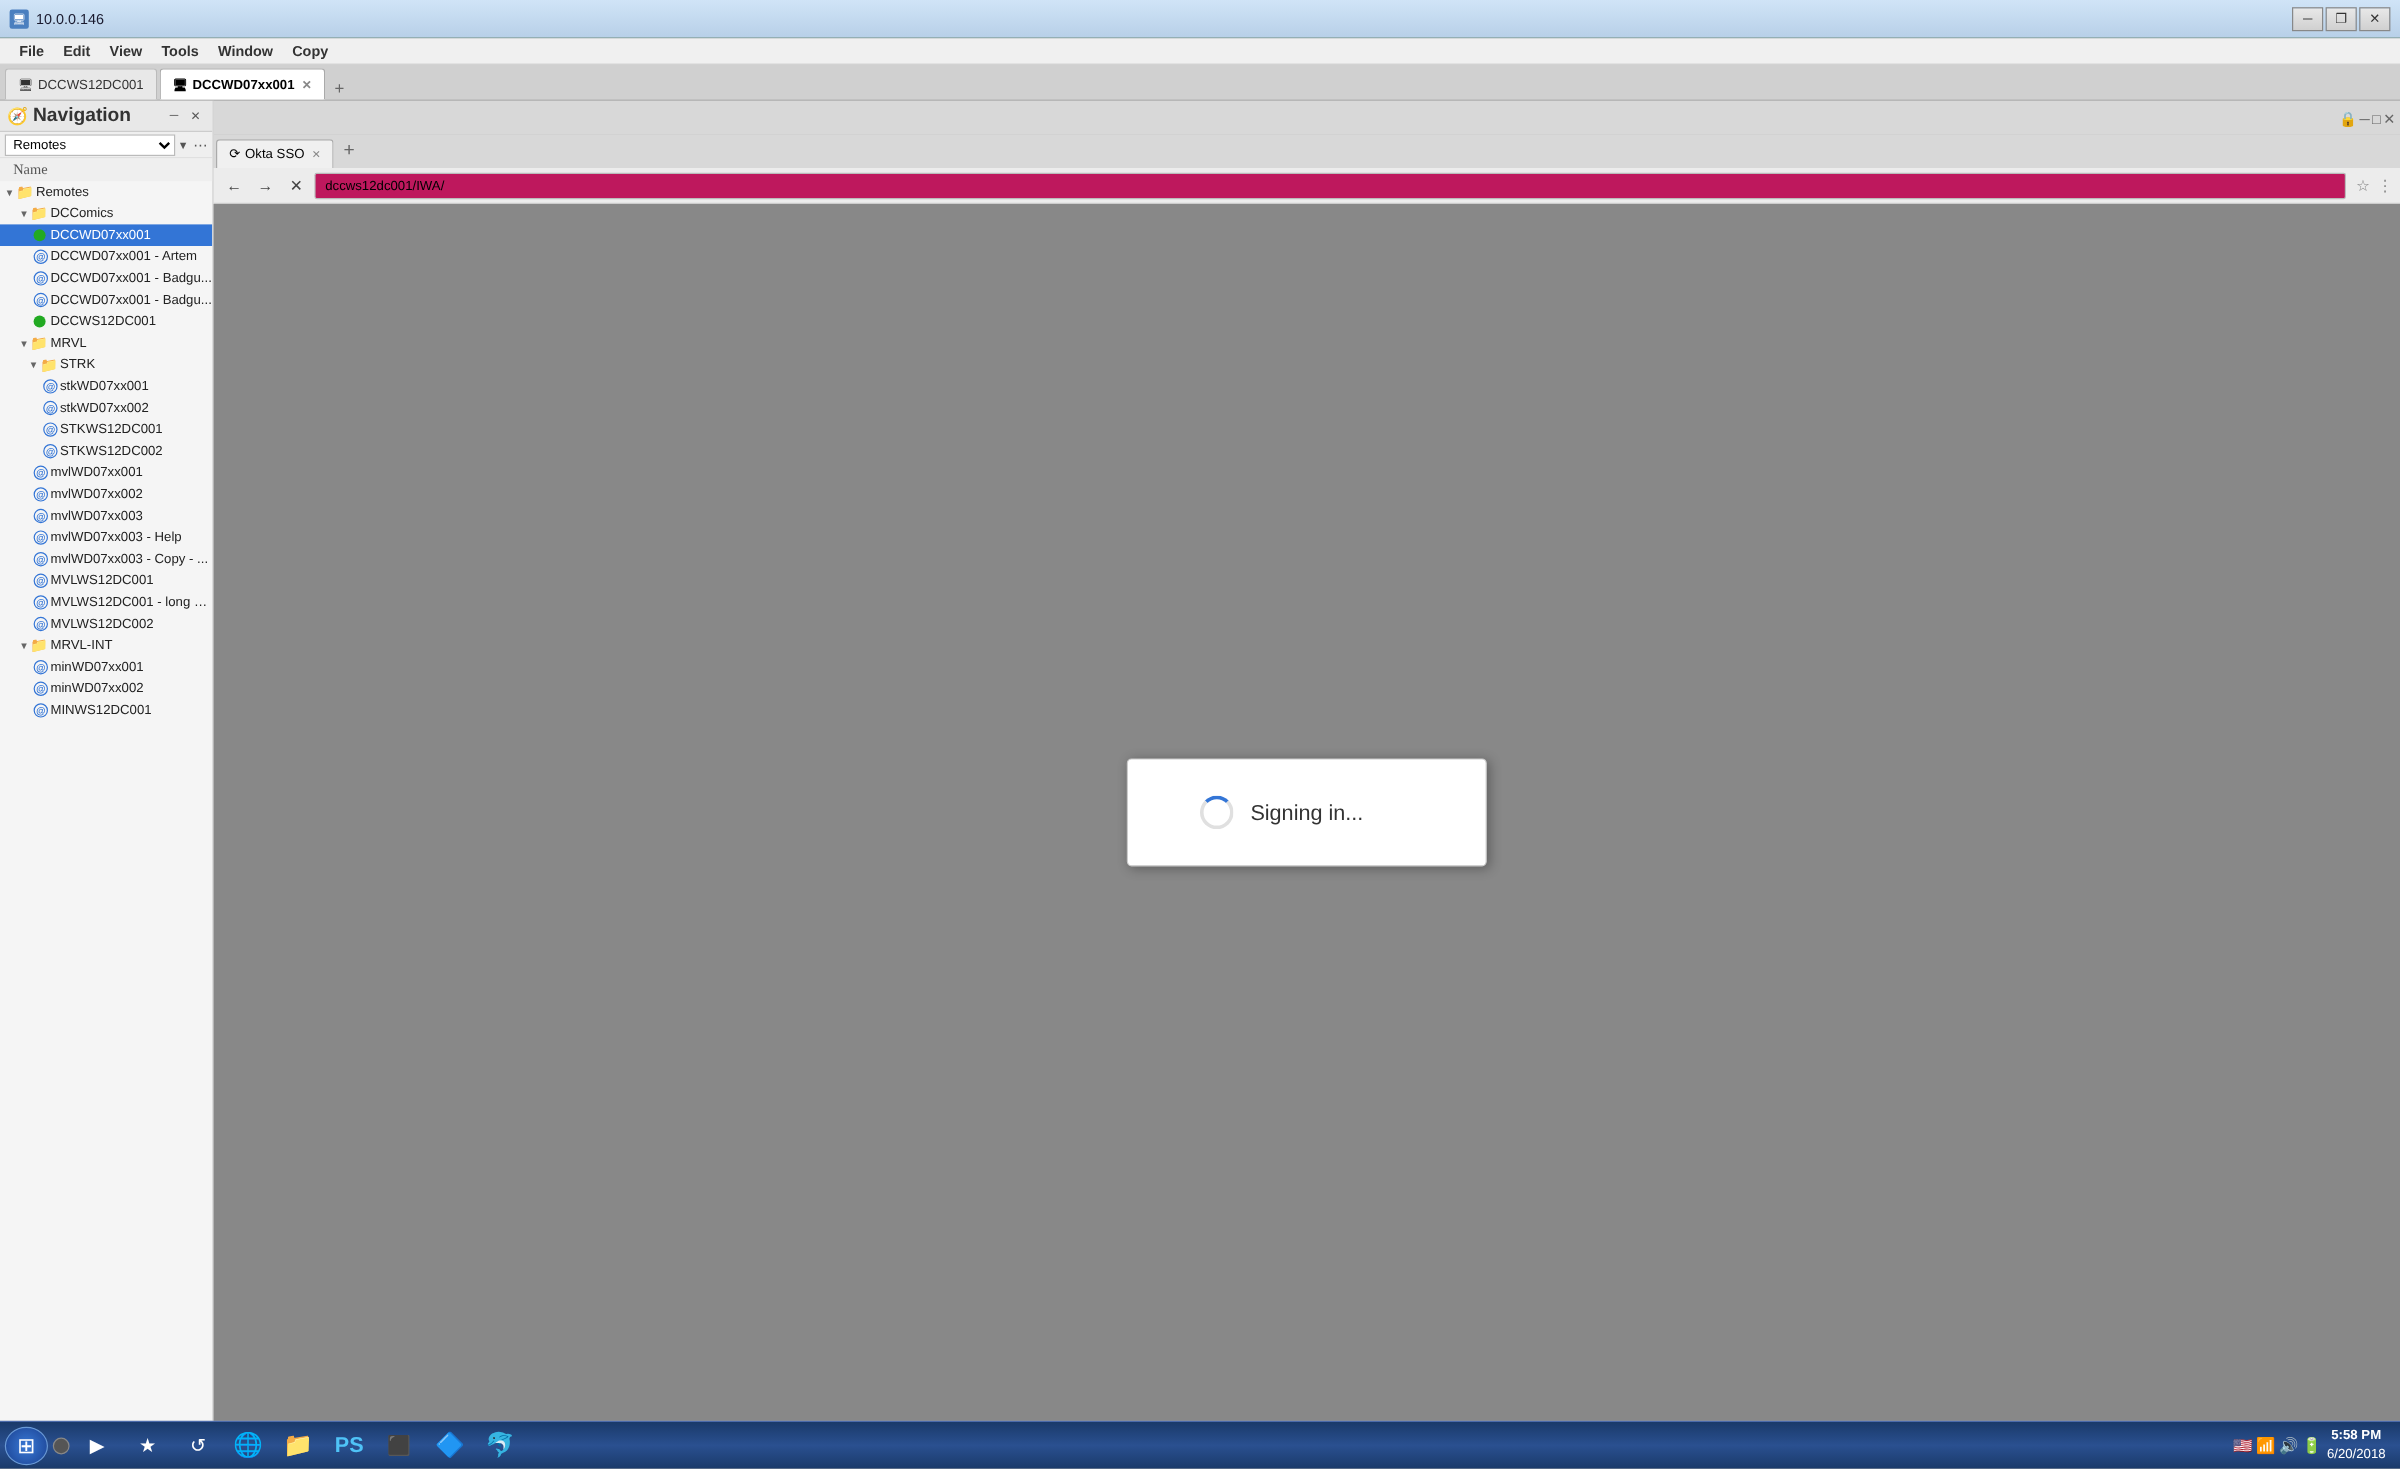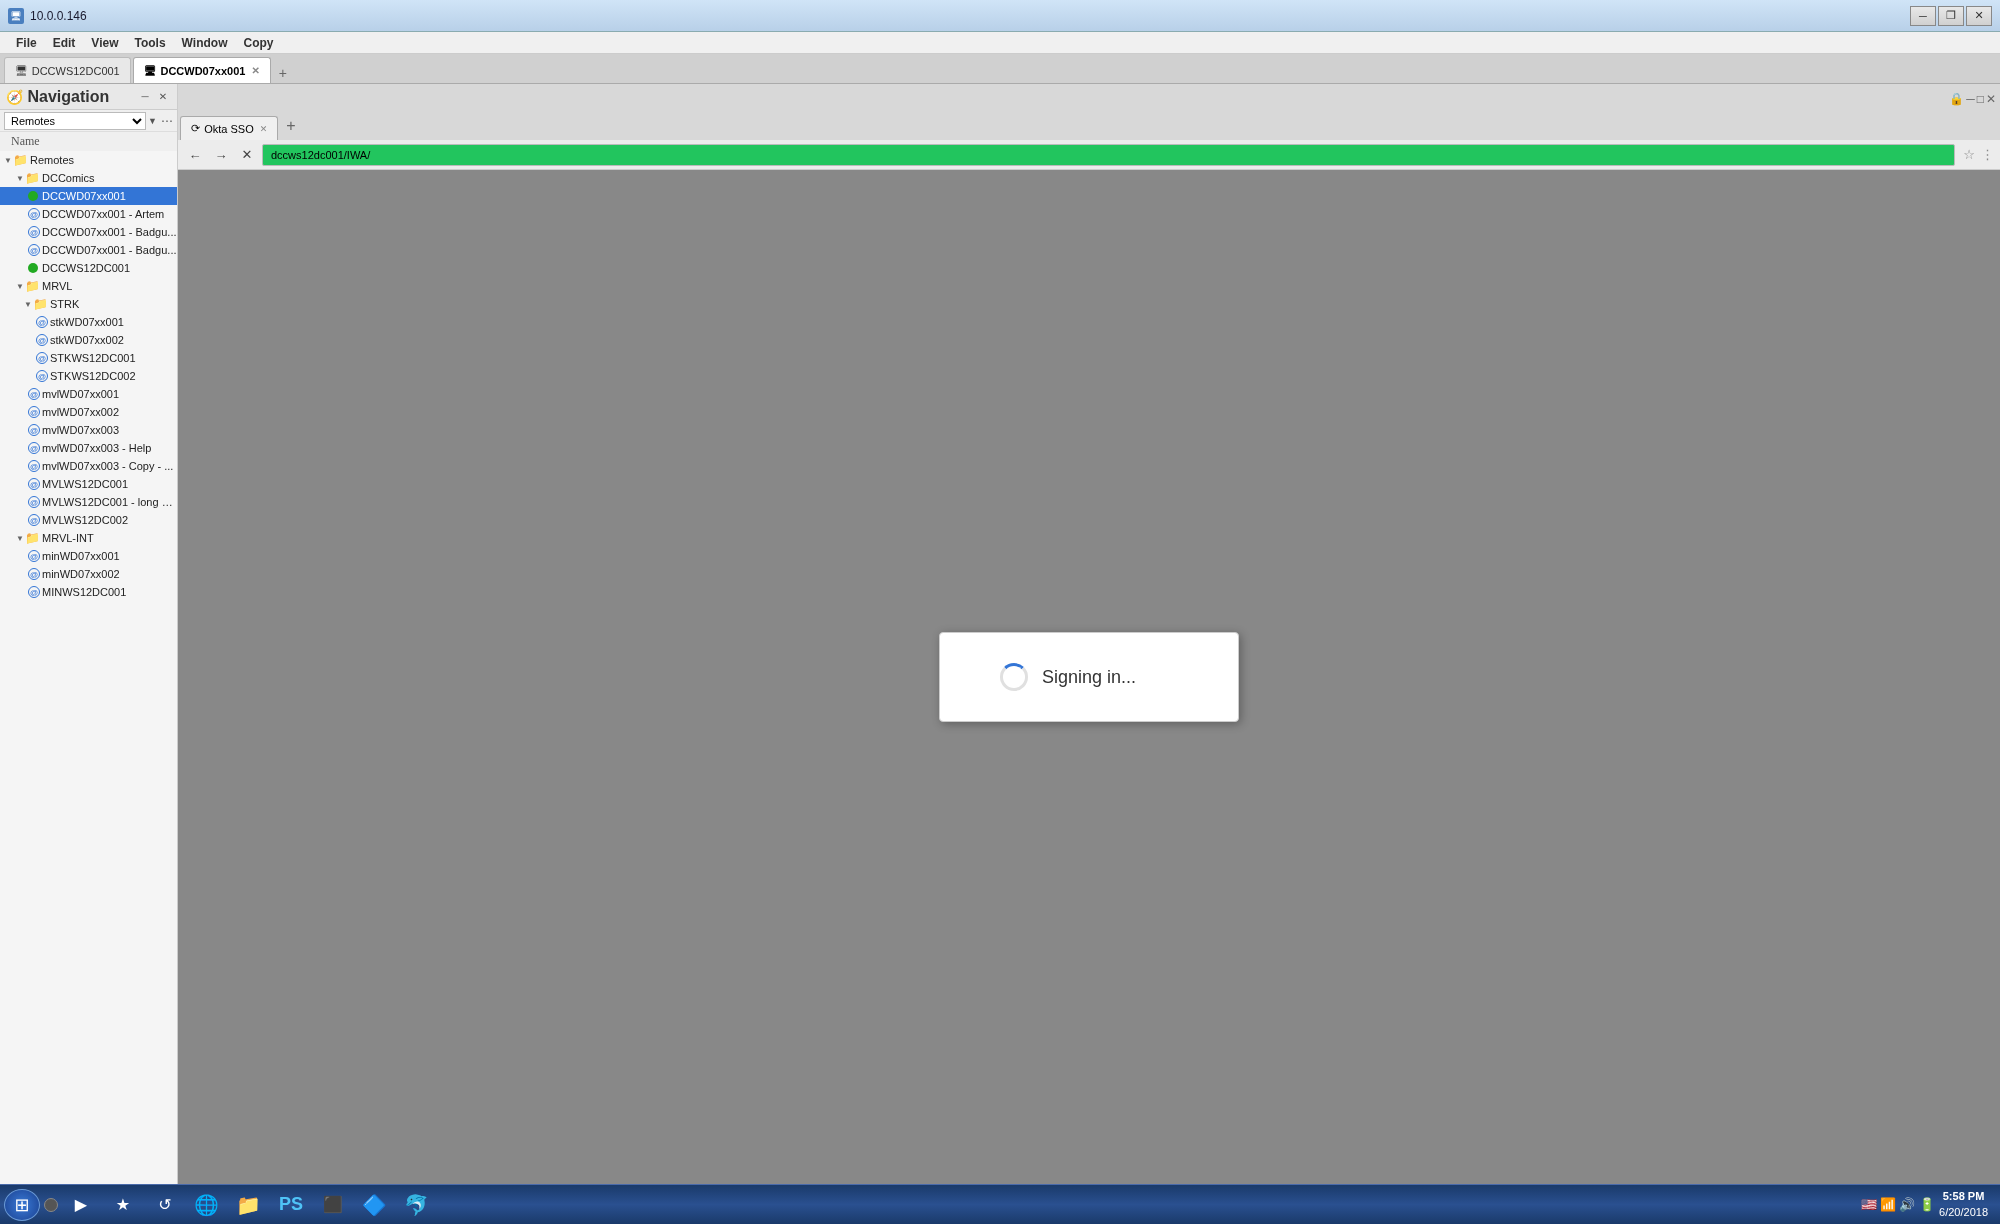--- a/index.html
+++ b/index.html
@@ -186,21 +186,21 @@
     }
     .nav-btn { width: 22px; height: 22px; display: flex; align-items: center; justify-content: center; cursor: pointer; font-size: 13px; color: #444; border: none; background: none; }
     .nav-btn:disabled { color: #bbb; cursor: default; }
     .address-input {
       flex: 1;
       height: 22px;
       border: 1px solid #bbb;
       border-radius: 2px;
       padding: 0 8px;
       font-size: 11px;
-      background: #22c55e;
+      background: #be185d;
     }
     .addr-star { font-size: 13px; color: #888; cursor: pointer; margin-left: 4px; }
     .addr-menu { font-size: 13px; color: #888; cursor: pointer; margin-left: 2px; }
 
     
     .web-content {
       flex: 1;
       background: #888;
       display: flex;
       align-items: center;

